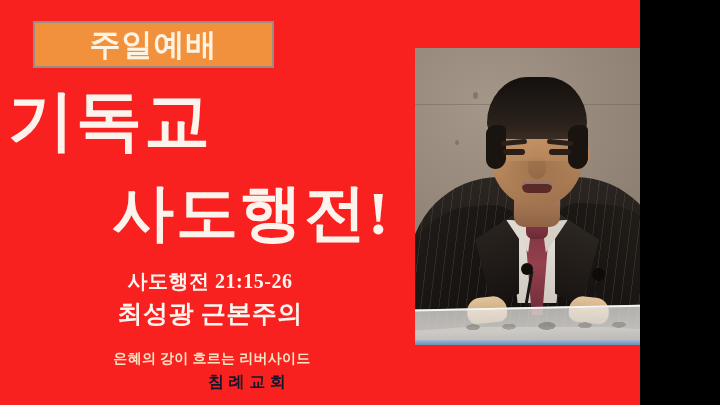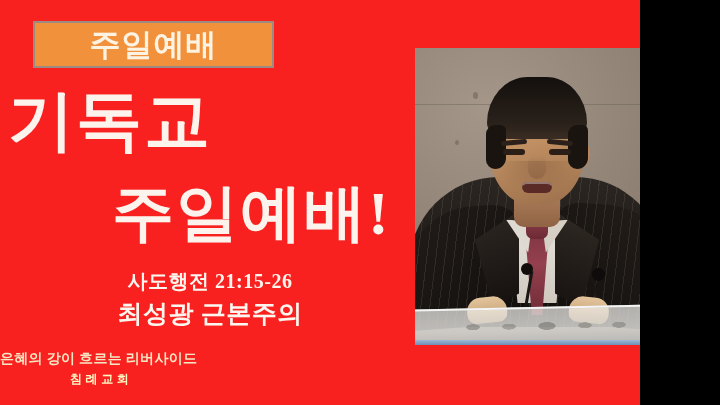--- a/index.html
+++ b/index.html
@@ -83,36 +83,37 @@
     color: #FCF6EE;
     letter-spacing: 0.5px;
     line-height: 1.16;
     margin-top: 6px;
     white-space: nowrap;
   }
 
   
   #church-block {
     position: absolute;
-    left: 0;
+    left: 12px;
     top: 350px;
     width: 400px;
+    text-align: center;
   }
   #church-tagline {
     font-size: 14px;
     font-weight: 700;
     color: #F6E5C2;
     letter-spacing: 0.3px;
     line-height: 1.25;
     white-space: nowrap;
   }
   #church-name {
-    font-size: 12px;
+    font-size: 16px;
     font-weight: 700;
-    color: #fef9c3;
+    color: #0f172a;
     letter-spacing: 0.3px;
     line-height: 1.25;
     margin-top: 4px;
     margin-left: 70px;
     white-space: nowrap;
   }
 
   
   #speaker-photo {
     position: absolute;
@@ -443,21 +444,21 @@
 </head>
 <body>
 
 <div id="slide">
 
   <div id="category-badge">
     <span class="badge-text">주일예배</span>
   </div>
 
   <div class="title-line" id="title-line-1">기독교</div>
-  <div class="title-line" id="title-line-2">주일예배!</div>
+  <div class="title-line" id="title-line-2">사도행전!</div>
 
   <div id="subtitle-block">
     <div id="scripture-reference">사도행전 21:15-26</div>
     <div id="speaker-name">최성광 근본주의</div>
   </div>
 
   <div id="church-block">
     <div id="church-tagline">은혜의 강이 흐르는 리버사이드</div>
     <div id="church-name">침 례 교 회</div>
   </div>

